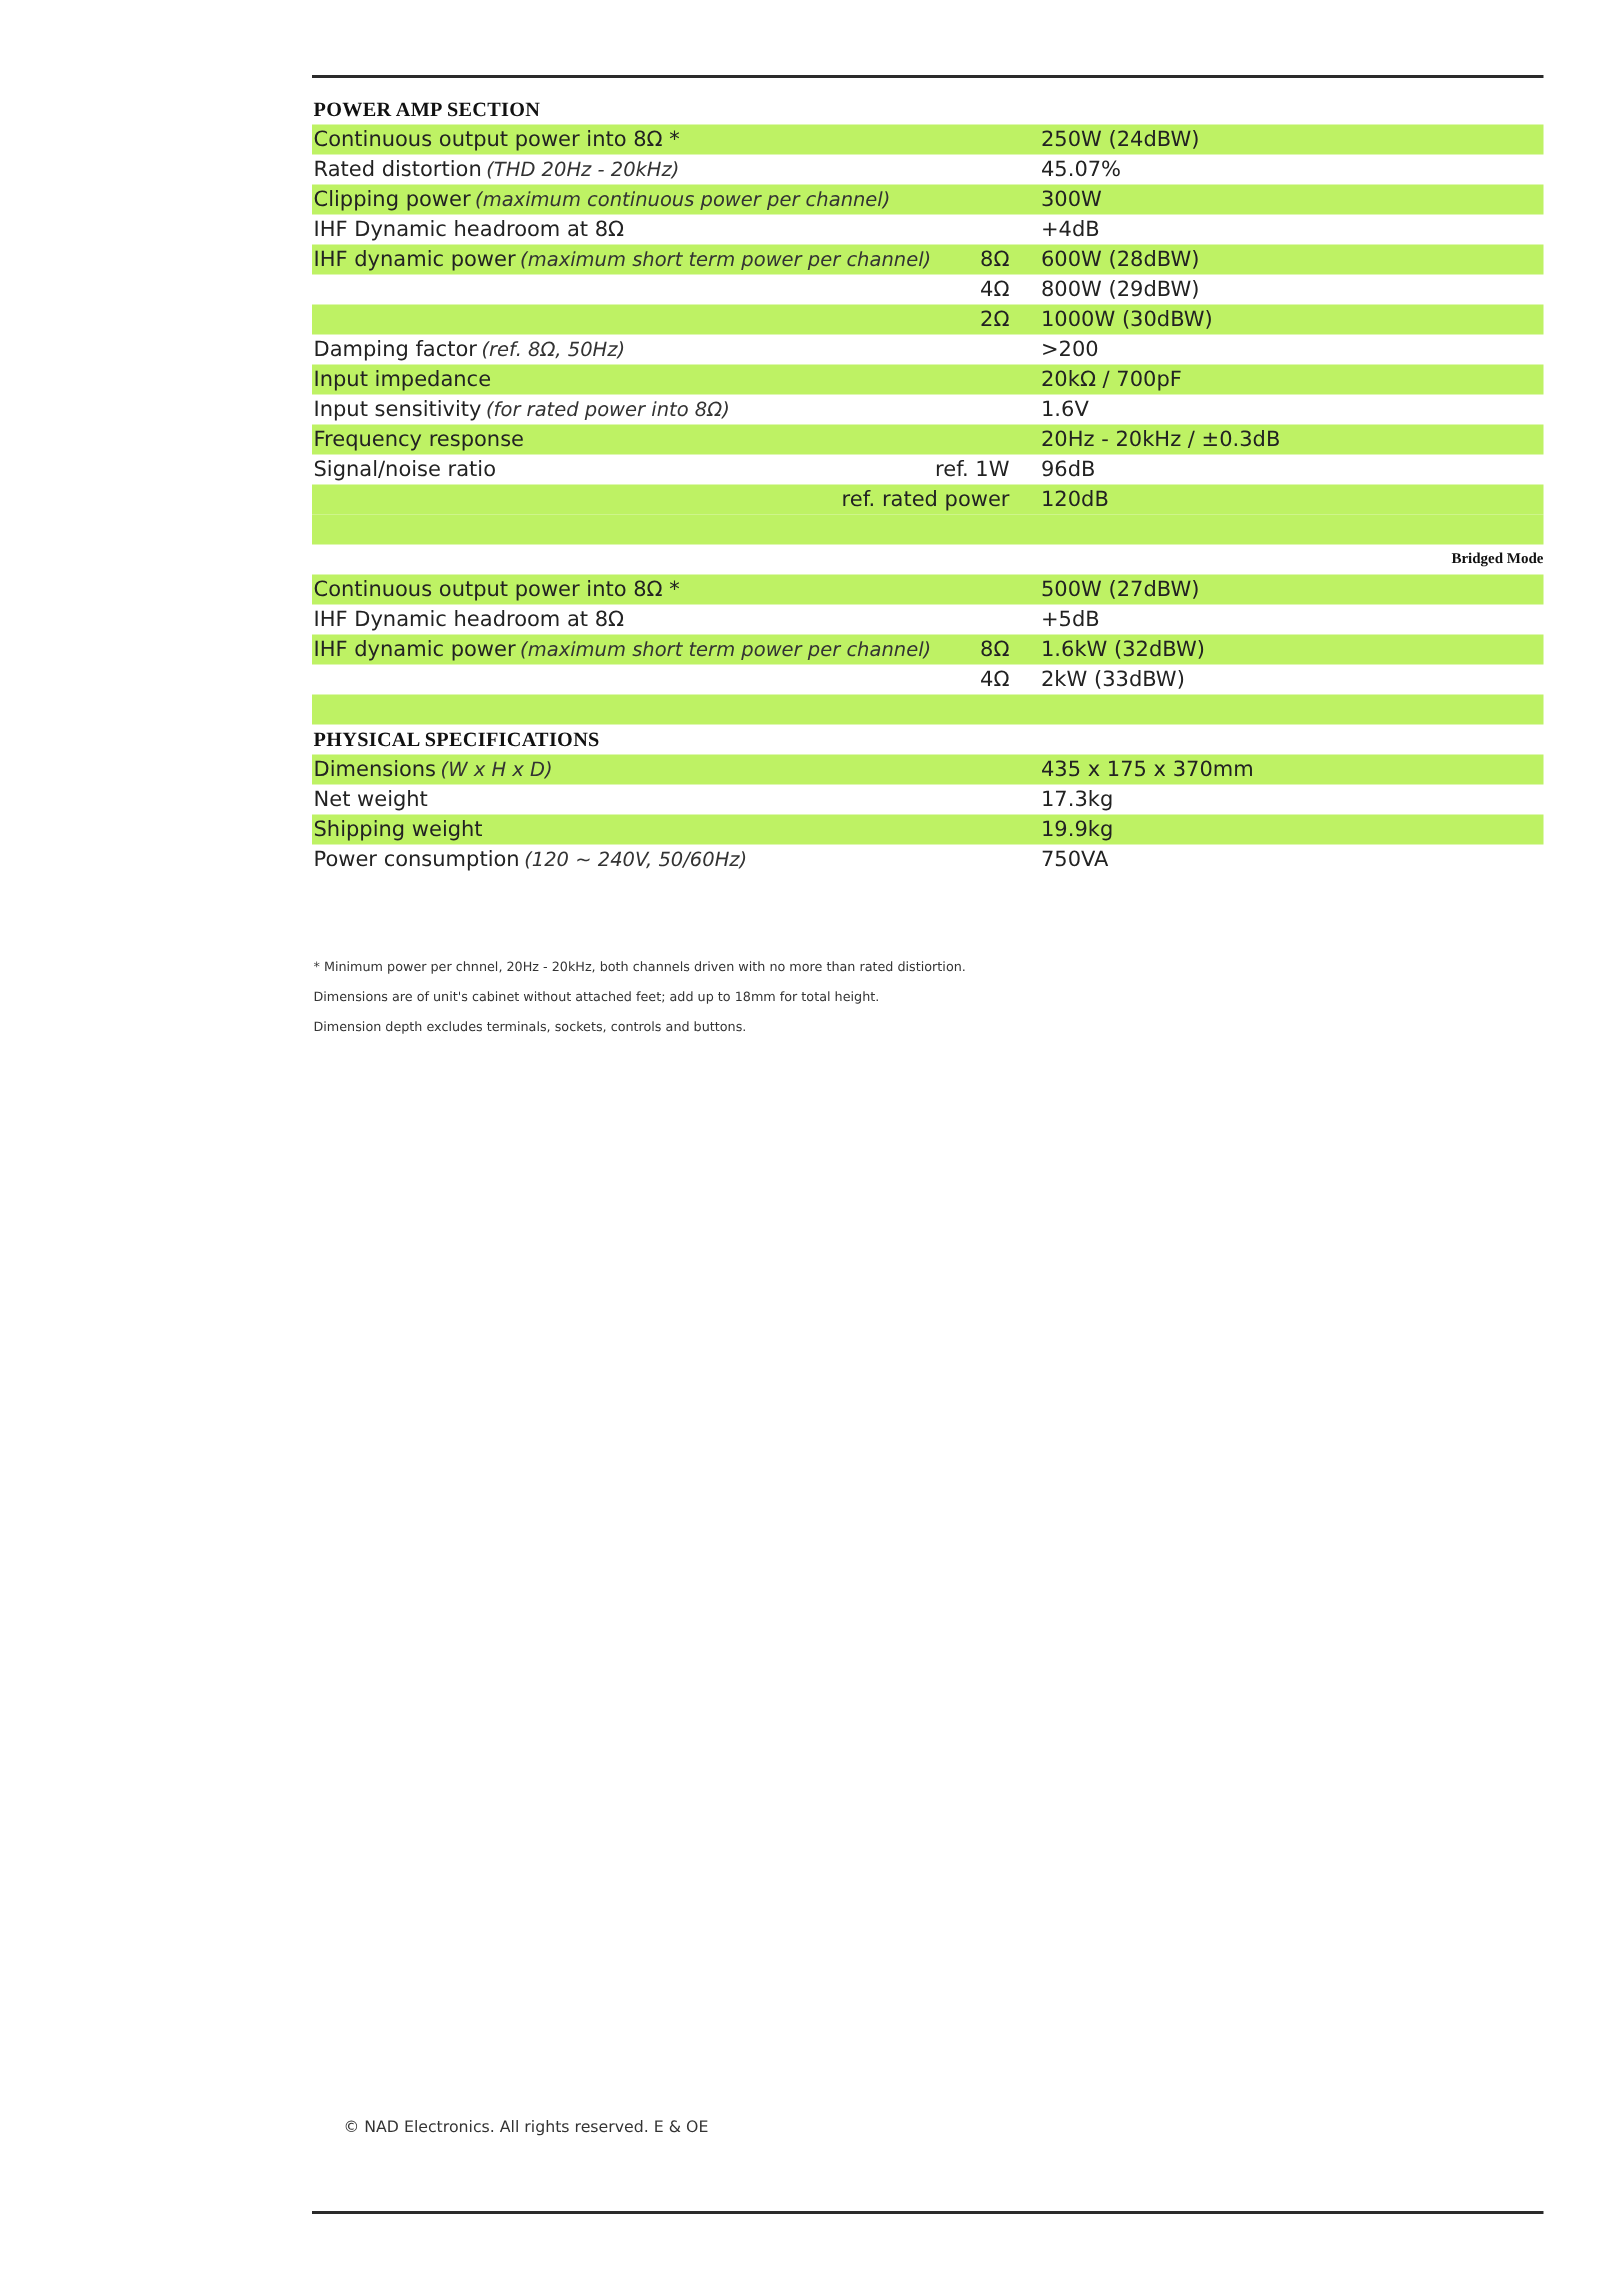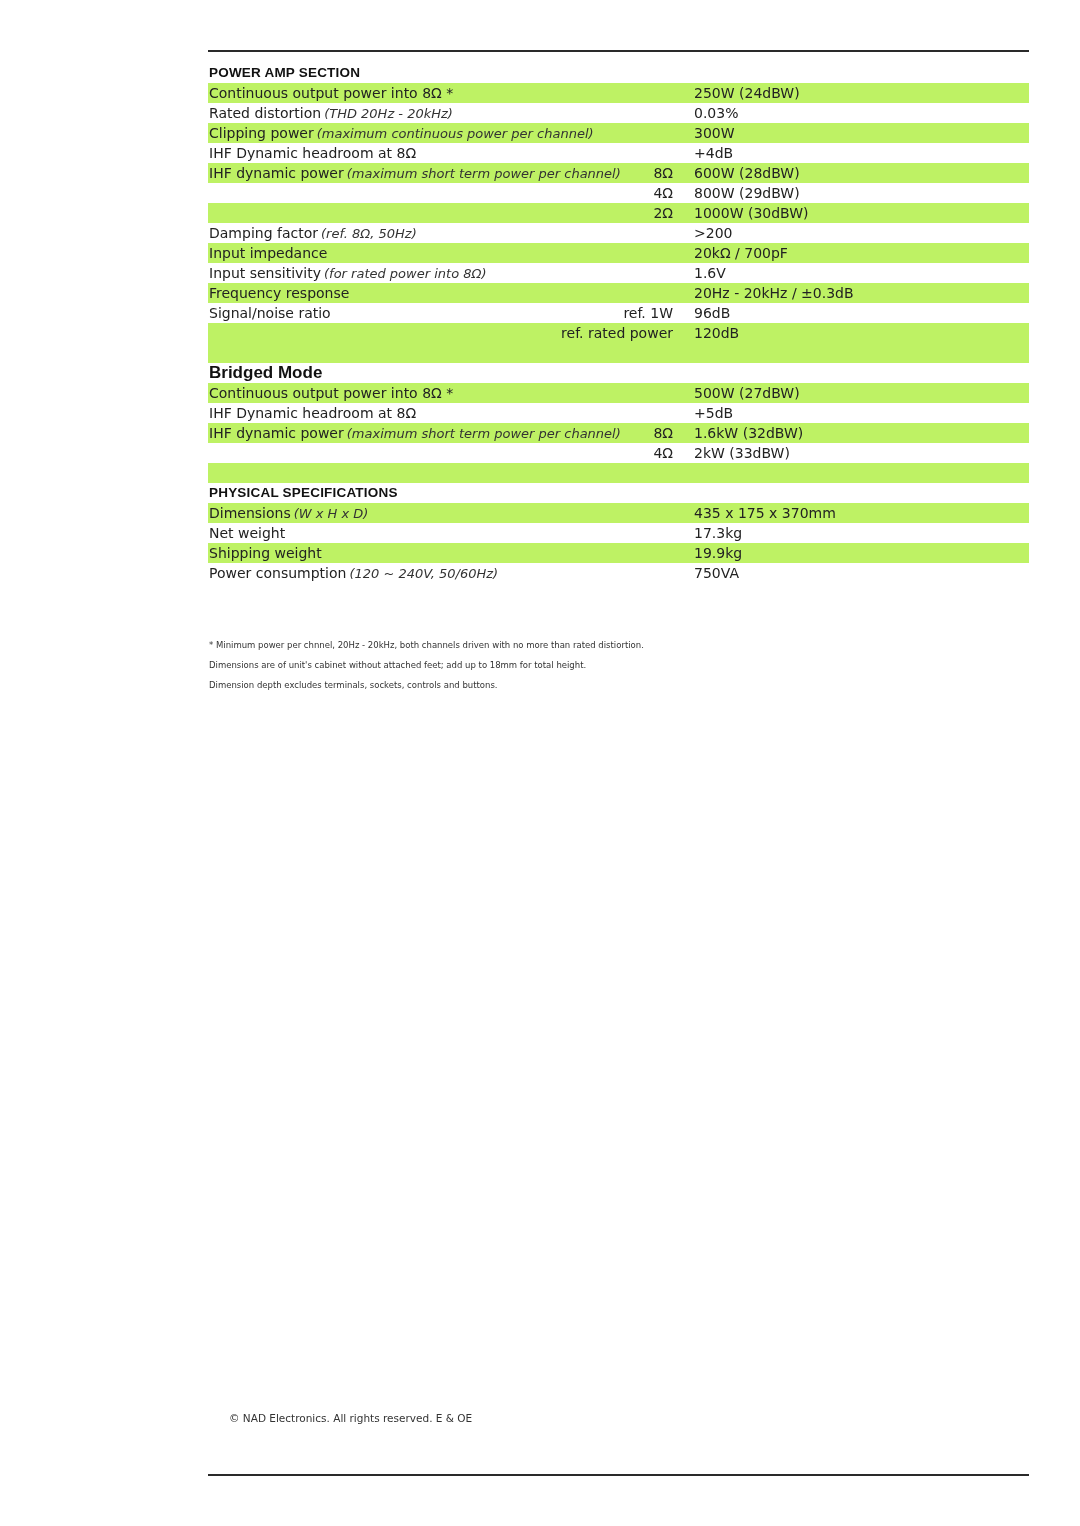--- a/index.html
+++ b/index.html
@@ -2,24 +2,24 @@
 <html><head>
   <meta charset="utf-8">
   <style>
     html, body { margin: 0; padding: 0; background: #ffffff; }
     body { width: 1080px; height: 1526px; position: relative; overflow: hidden;
            font-family: "DejaVu Sans", "Liberation Sans", sans-serif; color: #1e1e1e; }
     .rule { position: absolute; left: 208px; width: 821px; height: 2px; background: #2a2a2a; }
     .rule.top { top: 50px; }
     .rule.bottom { top: 1474px; }
     .sheet { position: absolute; left: 208px; top: 63px; width: 821px; }
-    .section-title { height: 20px; line-height: 20px; font-family: Liberation Sans, sans-serif;
+    .section-title { height: 20px; line-height: 20px; font-family: Liberation Serif, serif;
                      font-weight: bold; font-size: 13.5px; letter-spacing: 0.2px; color: #111; padding-left: 1px;
                      text-transform: uppercase; }
-    .section-title.sub { text-transform: none; font-size: 17px; font-weight: bold; letter-spacing: 0; }
+    .section-title.sub { text-transform: none; font-size: 10px; font-weight: bold; letter-spacing: 0; text-align: right; }
     .row { position: relative; height: 20px; line-height: 20px; font-size: 14px; color: #222; }
     .row.shade { background: #bef264; }
     .row .label { position: absolute; left: 1px; top: 0; white-space: nowrap; }
     .row .label .note { font-style: italic; font-size: 13px; color: #333; margin-left: 3px; }
     .row .ref { position: absolute; right: 356px; top: 0; white-space: nowrap; text-align: right; }
     .row .value { position: absolute; left: 486px; top: 0; white-space: nowrap; }
     .footnotes { position: absolute; left: 209px; top: 625px; font-size: 8.5px; color: #333; margin-top: 12px; }
     .footnotes div { height: 20px; line-height: 16px; white-space: nowrap; }
     .copyright { position: absolute; left: 209px; top: 1412px; font-size: 10.5px; color: #333; white-space: nowrap; margin-left: 20px; }
   </style>
@@ -32,21 +32,21 @@
   <div class="section-title">POWER AMP SECTION</div>
   <div id="power-amp-rows">
       <div class="row shade">
         <span class="label"><span>Continuous output power into 8Ω *</span><span class="note"></span></span>
         <span class="ref"></span>
         <span class="value">250W (24dBW)</span>
       </div>
       <div class="row">
         <span class="label"><span>Rated distortion</span><span class="note">(THD 20Hz - 20kHz)</span></span>
         <span class="ref"></span>
-        <span class="value">0.03%</span>
+        <span class="value">45.07%</span>
       </div>
       <div class="row shade">
         <span class="label"><span>Clipping power</span><span class="note">(maximum continuous power per channel)</span></span>
         <span class="ref"></span>
         <span class="value">300W</span>
       </div>
       <div class="row">
         <span class="label"><span>IHF Dynamic headroom at 8Ω</span><span class="note"></span></span>
         <span class="ref"></span>
         <span class="value">+4dB</span>

